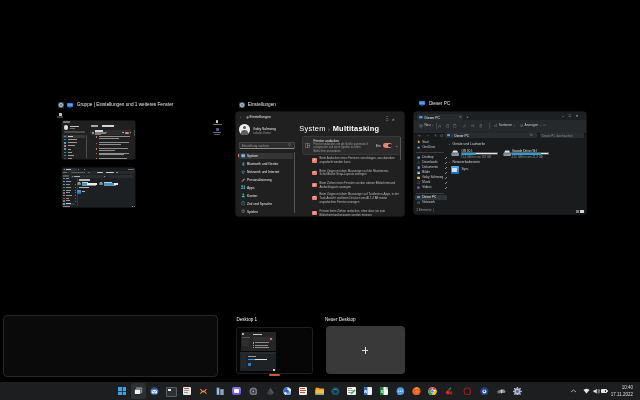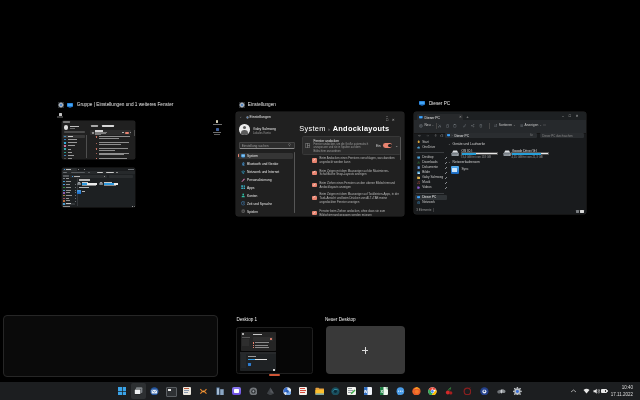--- a/index.html
+++ b/index.html
@@ -319,21 +319,21 @@
   <div class="a" style="left:4.6px;top:97.1px;width:4.4px;height:4.4px;">
       <svg width="4.4" height="4.4" viewBox="0 0 12 12">
         <circle cx="6" cy="6" r="5" fill="#5a5a5a"></circle>
         <circle cx="6" cy="6" r="2.2" fill="#333"></circle>
       </svg>
     </div>
   <div class="a txt" style="left:11px;top:97.5px;font-size:3.3px;">Spielen</div>
 
   <div class="a" style="left:57.6px;top:40px;width:0.9px;height:61px;background:#565656;border-radius:0.5px;"></div>
 
-  <div class="a" style="left:63.3px;top:11.8px;font-size:7.4px;color:#fff;white-space:nowrap;letter-spacing:0.3px;">System <span style="color:#9a9a9a;font-size:5.6px;">›</span> <b>Andocklayouts</b></div>
+  <div class="a" style="left:63.3px;top:11.8px;font-size:7.4px;color:#fff;white-space:nowrap;letter-spacing:0.3px;">System <span style="color:#9a9a9a;font-size:5.6px;">›</span> <b>Multitasking</b></div>
 
   <div class="a" style="left:65.7px;top:24.4px;width:96.9px;height:16.2px;background:#2b2b2b;border:0.4px solid #383838;border-radius:1.5px;">
     <div class="a" style="left:2.6px;top:5.4px;width:5px;height:5.2px;">
         <svg width="5" height="5.2" viewBox="0 0 12 12">
           <rect x="0.7" y="0.7" width="10.6" height="10.6" rx="1.5" fill="none" stroke="#b8b8b8" stroke-width="1"></rect>
           <line x1="6" y1="0.7" x2="6" y2="11.3" stroke="#b8b8b8" stroke-width="1"></line>
           <line x1="6" y1="6" x2="11.3" y2="6" stroke="#b8b8b8" stroke-width="1"></line>
         </svg>
       </div>
     <div class="a txt" style="left:10.8px;top:1.9px;font-size:3.2px;">Fenster andocken</div>

